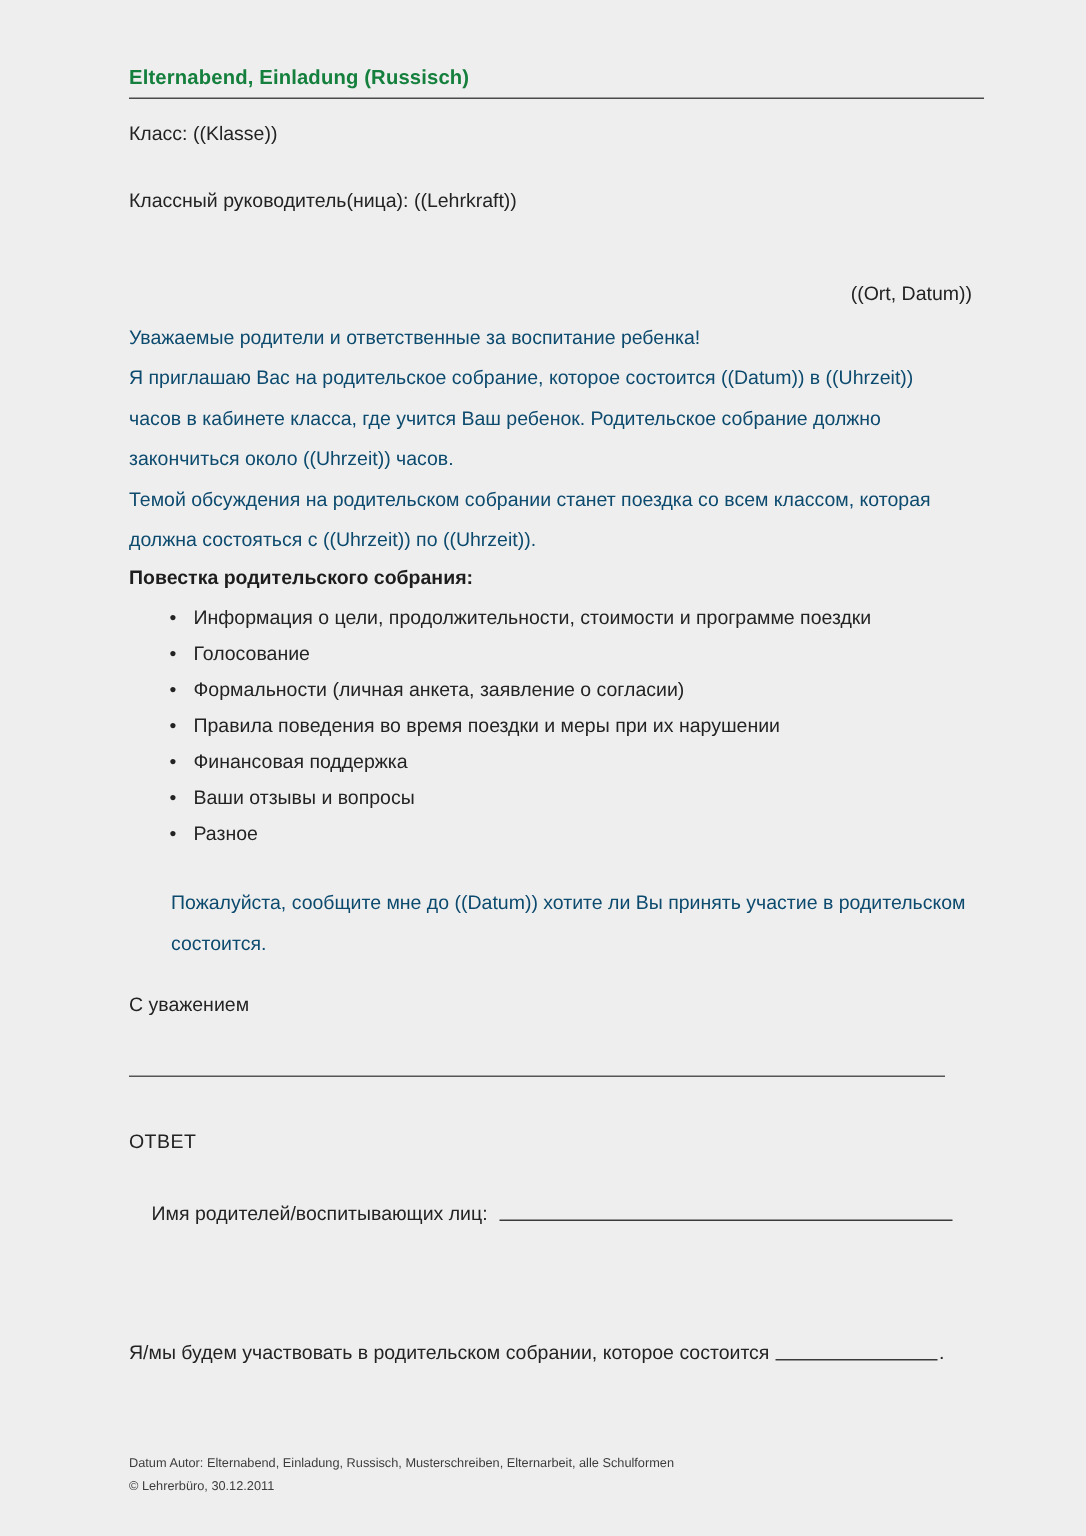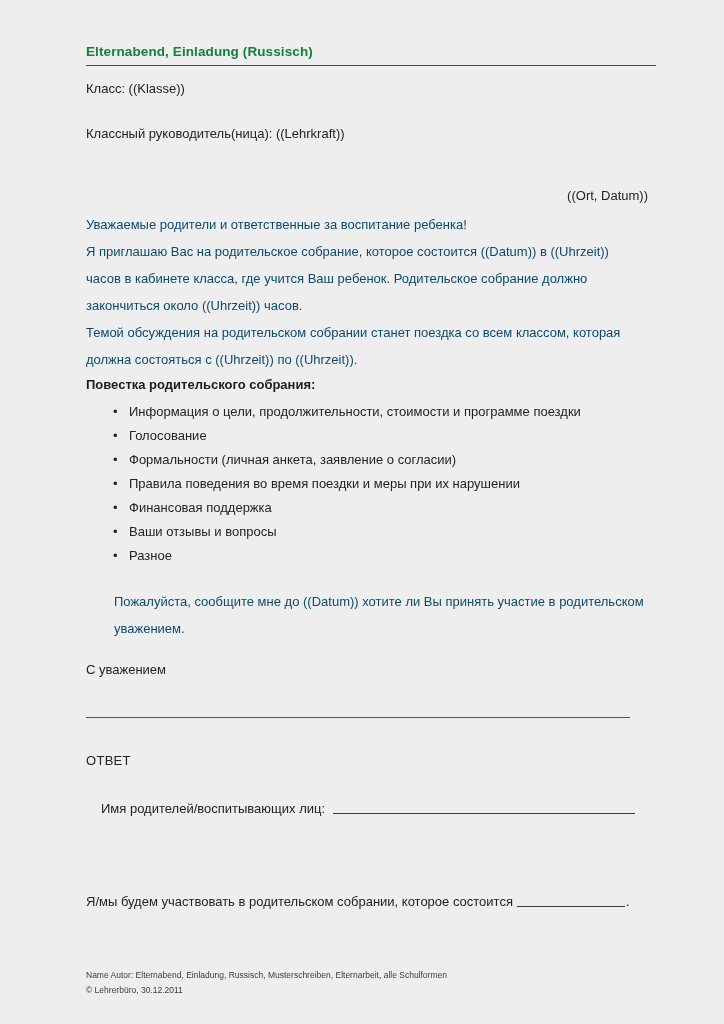--- a/index.html
+++ b/index.html
@@ -257,36 +257,36 @@
       <span>Ваши отзывы и вопросы</span>
     </li>
     <li>
       <span class="bullet">•</span>
       <span>Разное</span>
     </li>
   </ul>
 
   <div class="body-block" id="closing-block">
     <p>Пожалуйста, сообщите мне до ((Datum)) хотите ли Вы принять участие в родительском</p>
-    <p>уважением.</p>
+    <p>состоится.</p>
   </div>
 
   <div class="sign-off">С уважением</div>
 
   <div class="section-rule"></div>
 
   <div class="reply-heading">ОТВЕТ</div>
 
   <div class="reply-name-row">
     <span class="lbl">Имя родителей/воспитывающих лиц:</span>
     <span class="blank-rule long"></span>
   </div>
 
   <div class="reply-confirm-row">
     <span>Я/мы будем участвовать в родительском собрании, которое состоится</span><span class="blank-inline"></span><span>.</span>
   </div>
 
   <div class="doc-footer">
-    <div>Name Autor: Elternabend, Einladung, Russisch, Musterschreiben, Elternarbeit, alle Schulformen</div>
+    <div>Datum Autor: Elternabend, Einladung, Russisch, Musterschreiben, Elternarbeit, alle Schulformen</div>
     <div>© Lehrerbüro, 30.12.2011</div>
   </div>
 
 </div>
 
 </body></html>

